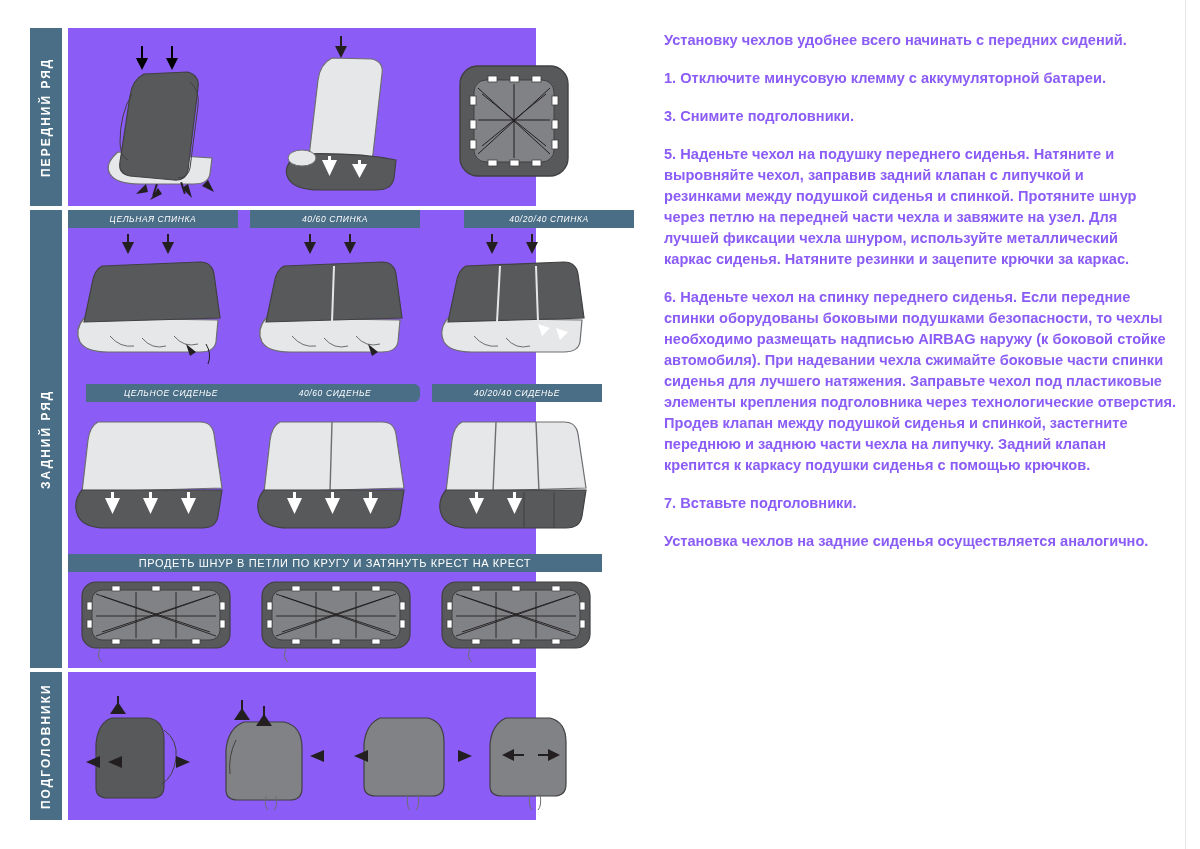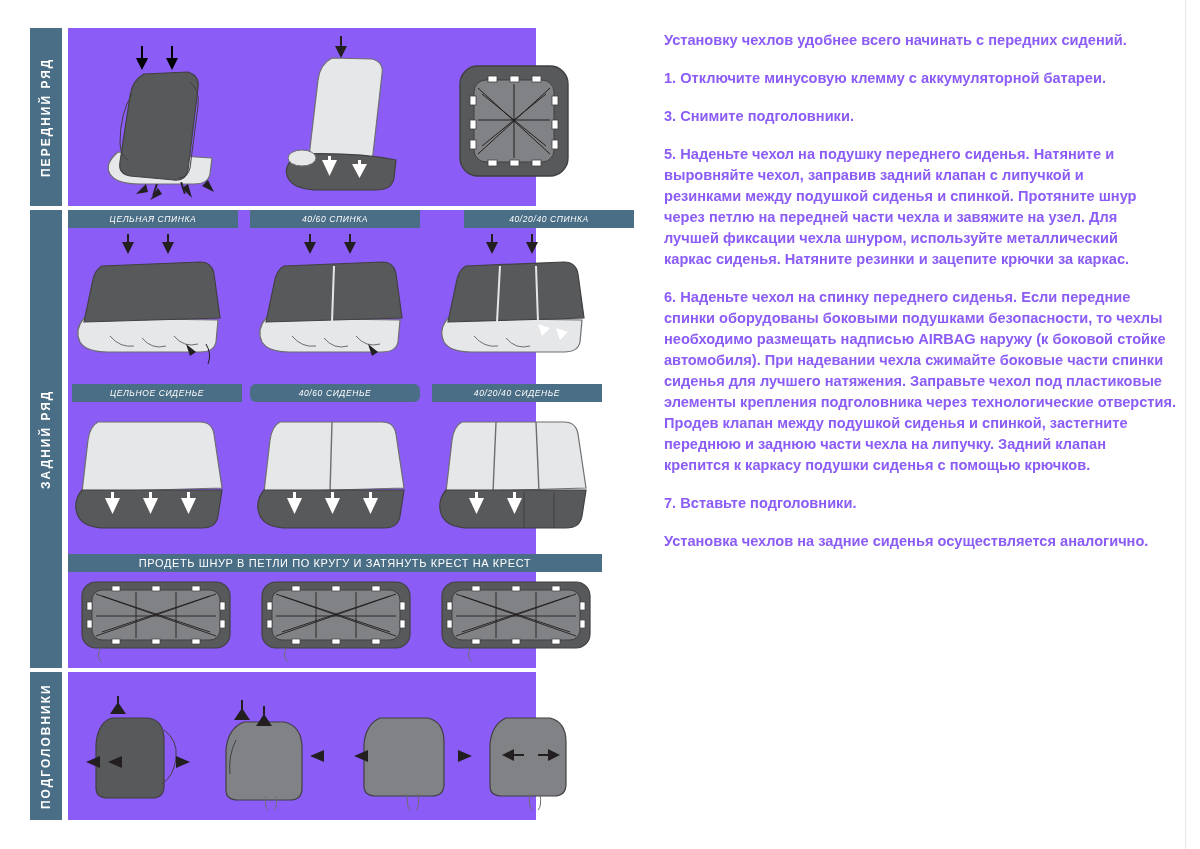--- a/index.html
+++ b/index.html
@@ -212,21 +212,21 @@
             <g fill="#ffffff">
               <polygon points="118,96 106,92 110,104"></polygon>
               <polygon points="136,100 124,96 128,108"></polygon>
             </g>
             <g fill="none" stroke="#6d6e71" stroke-width="1">
               <path d="M42 104 q10 12 24 10 M74 106 q10 12 24 8"></path>
             </g>
           </svg>
         </div>
 
-        <div class="caption cap-w" style="left:4px;top:174px;">ЦЕЛЬНОЕ СИДЕНЬЕ</div>
+        <div class="caption cap-w" style="left:18px;top:174px;">ЦЕЛЬНОЕ СИДЕНЬЕ</div>
         <div class="caption cap-w" style="left:182px;top:174px;border-radius:6px;">40/60 СИДЕНЬЕ</div>
         <div class="caption cap-w" style="left:364px;top:174px;">40/20/40 СИДЕНЬЕ</div>
 
         <div class="cell" style="left:0px;top:196px;">
           <svg width="170" height="140" viewBox="0 0 170 140">
             <path d="M30 16 q-8 4 -10 18 l-6 52 l140 -4 l-8 -54 q-2 -12 -14 -12 z" fill="#e6e7e8" stroke="#6d6e71" stroke-width="1.2"></path>
             <path d="M14 84 q-10 12 -4 26 q6 12 28 12 l96 0 q14 0 16 -12 l4 -26 z" fill="#58595b" stroke="#414042" stroke-width="1.2"></path>
             <g fill="#ffffff">
               <rect x="43" y="86" width="3" height="14"></rect>
                 <polygon points="44.5,108 37,92 52,92"></polygon>

